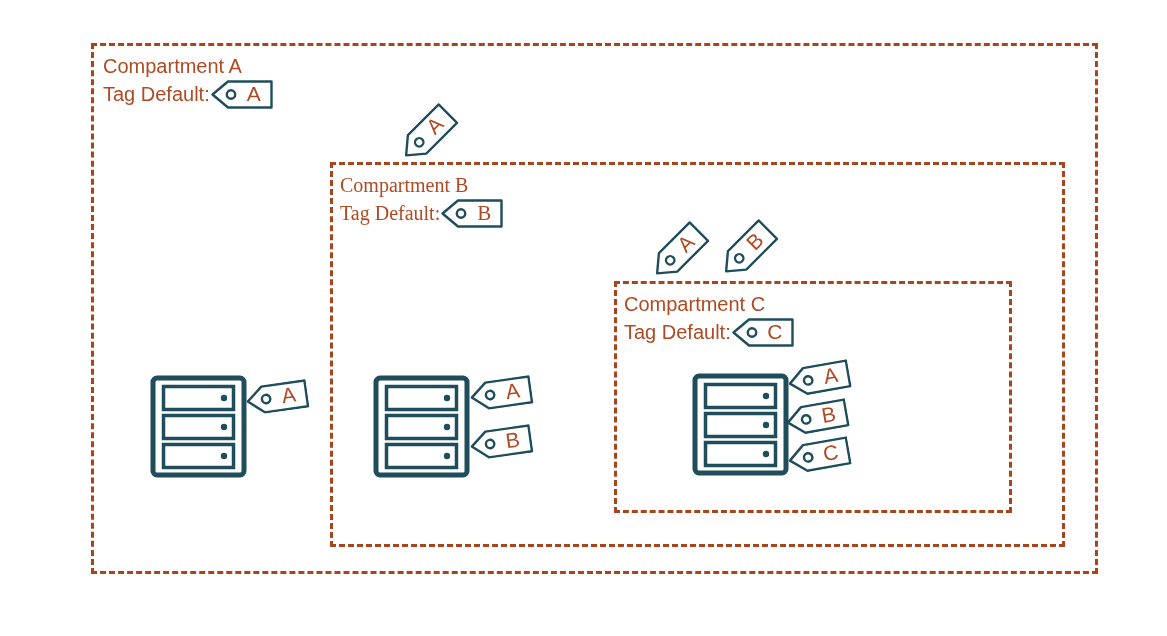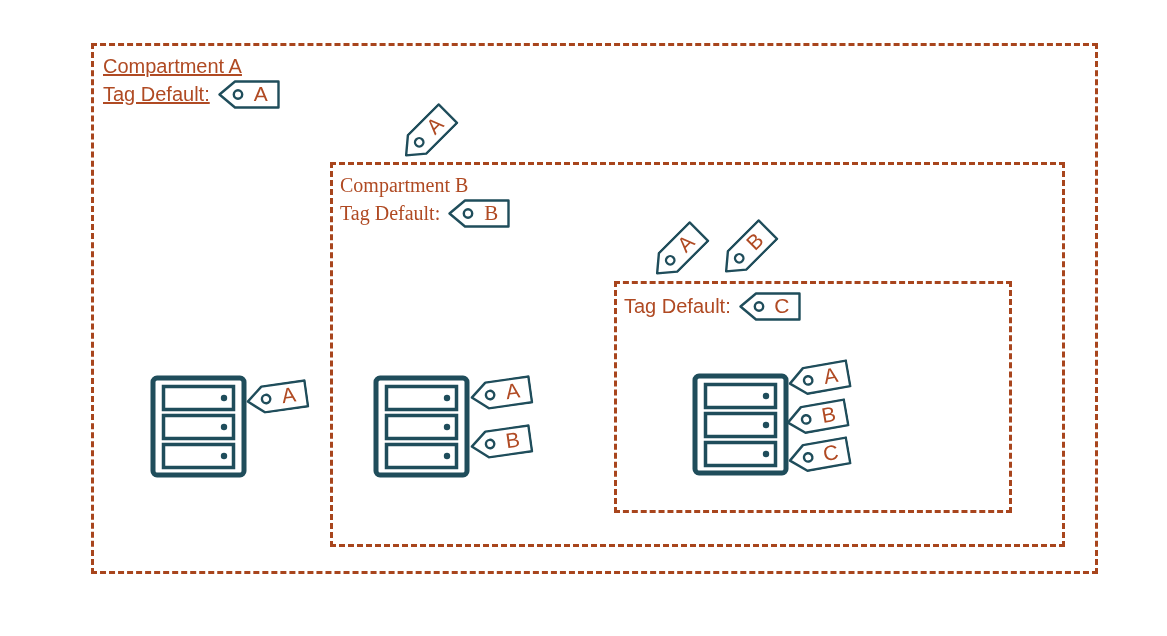--- a/index.html
+++ b/index.html
@@ -25,28 +25,28 @@
   #comp-b { left: 330px; top: 162px; width: 735px;  height: 385px; font-family: Liberation Serif, serif; }
   #comp-c { left: 614px; top: 281px; width: 398px;  height: 232px; }
 
   .comp-label {
     position: absolute;
     color: #b04a23;
     font-size: 20px;
     line-height: 26px;
     white-space: nowrap;
   }
-  #comp-a .comp-label { left: 9px; top: 7px; text-decoration: underline; }
+  #comp-a .comp-label { left: 9px; top: 7px; }
   #comp-b .comp-label { left: 7px; top: 7px; }
   #comp-c .comp-label { left: 7px; top: 7px; }
 
   .tag-default-row {
     display: flex;
     align-items: center;
-    gap: 8px;
+    gap: 1px;
     height: 30px;
   }
 
   .tag {
     position: relative;
     display: inline-block;
     width: 62px;
     height: 29px;
     flex: 0 0 auto;
   }
@@ -111,20 +111,21 @@
             <circle cx="20" cy="14.5" r="4.2"></circle>
           </svg>
           <span class="tag-letter">B</span>
         </span>
       </div>
     </div>
   </div>
 
   <div id="comp-c" class="compartment">
     <div class="comp-label">
+      <div>Compartment C</div>
       <div class="tag-default-row">
         <span>Tag Default:</span>
         <span class="tag">
           <svg viewBox="0 0 62 29" width="62" height="29">
             <polygon points="17,1.5 60.5,1.5 60.5,27.5 17,27.5 1.5,14.5"></polygon>
             <circle cx="20" cy="14.5" r="4.2"></circle>
           </svg>
           <span class="tag-letter">C</span>
         </span>
       </div>

